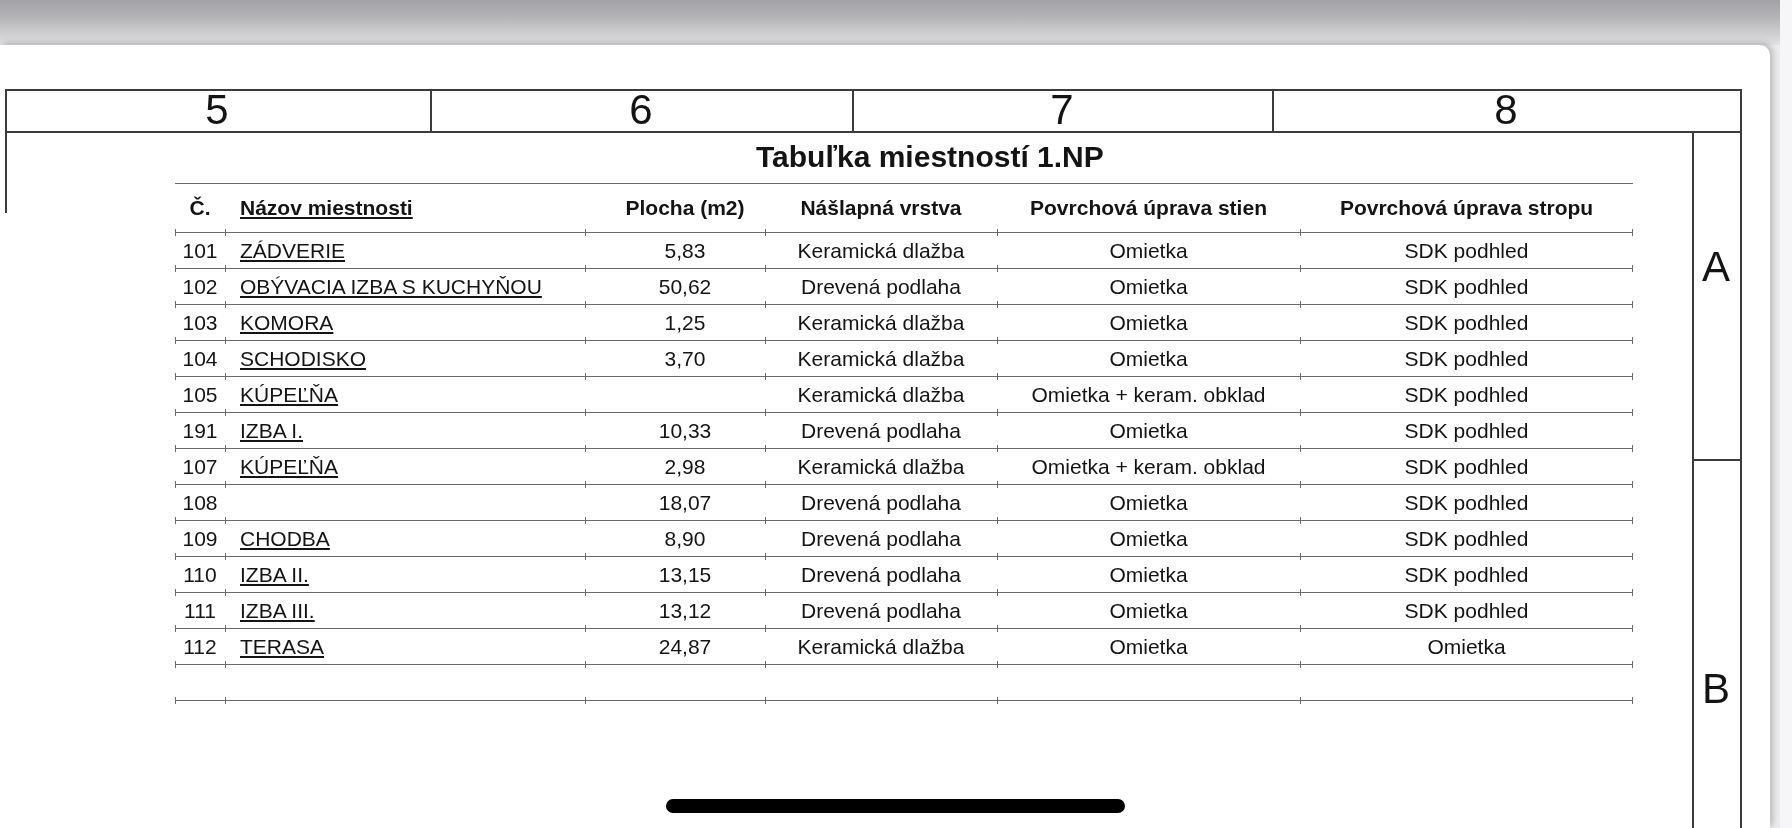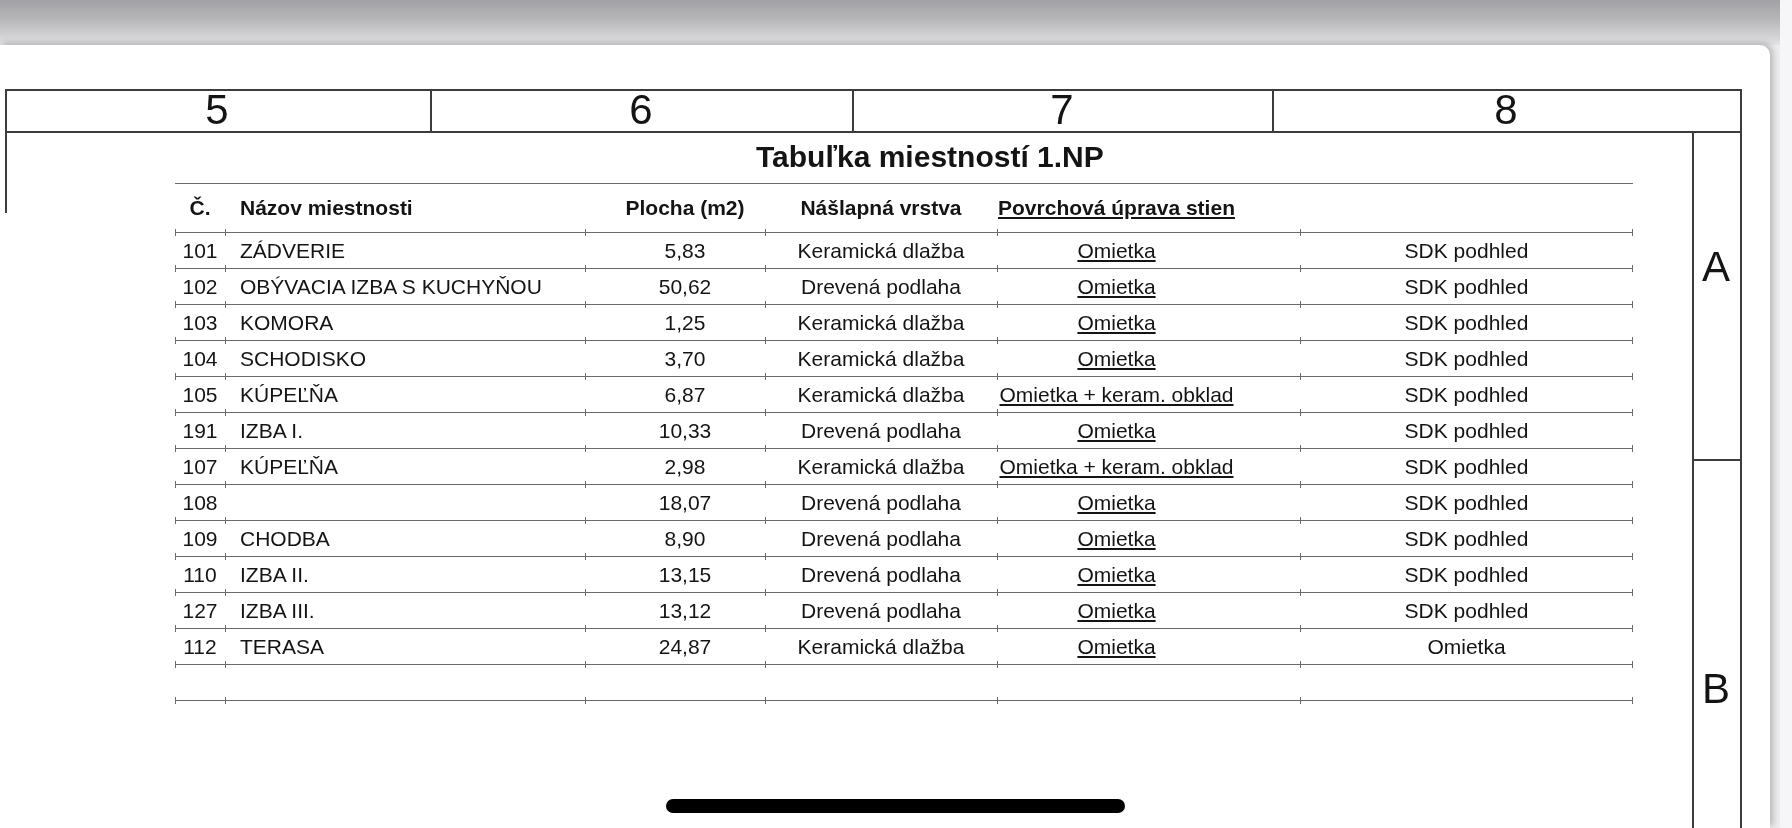--- a/index.html
+++ b/index.html
@@ -44,25 +44,25 @@
   .sheet-title{position:absolute; left:756px; top:140px; font-size:30px; font-weight:bold;
     color:var(--text); white-space:nowrap;}
   .rtable{position:absolute; left:175px; top:183px; width:1458px;
     border-top:1px solid var(--line-table); font-size:21px; color:var(--text);}
   .trow{position:relative; height:35px; border-bottom:1px solid var(--line-table);}
   .trow.head{height:48px; font-weight:bold;}
   .trow.total{height:35px; font-weight:bold;}
   .cell{position:absolute; top:0; bottom:0; display:flex; align-items:center;
     justify-content:center; white-space:nowrap;}
   .c0{left:0; width:50px;}
-  .c1{left:50px; width:340px; justify-content:flex-start; padding-left:15px;}
+  .c1{left:50px; width:340px; justify-content:flex-start; padding-left:15px;text-decoration:underline;}
   .c2{left:420px; width:180px;}
   .c2h{left:400px; width:220px;}
   .c3{left:590px; width:232px;}
-  .c4{left:790px; width:303px;text-decoration:underline;}
+  .c4{left:822px; width:303px;}
   .c5{left:1125px; width:333px;}
   .c-total{left:390px; width:240px;}
   .tick{position:absolute; width:1px; height:7px; bottom:-4px; background:var(--line-table);}
 
   
   .black-bar{position:absolute; left:666px; top:799px; width:459px; height:14px;
     border-radius:7px; background:var(--bar);}
 </style>
 </head>
 <body>
@@ -93,20 +93,21 @@
 
   <div class="sheet-title">Tabuľka miestností 1.NP</div>
 
   <div class="rtable">
     <div class="trow head">
       <div class="cell c0">Č.</div>
       <div class="cell c1">Názov miestnosti</div>
       <div class="cell c2h">Plocha (m2)</div>
       <div class="cell c3">Nášlapná vrstva</div>
       <div class="cell c4">Povrchová úprava stien</div>
+      <div class="cell c5">Povrchová úprava stropu</div>
     <i class="tick" style="left: 0px;"></i>
         <i class="tick" style="left: 50px;"></i>
         <i class="tick" style="left: 410px;"></i>
         <i class="tick" style="left: 590px;"></i>
         <i class="tick" style="left: 822px;"></i>
         <i class="tick" style="left: 1125px;"></i>
         <i class="tick" style="left: 1457px;"></i>
       </div>
     <div id="tbody">
         <div class="trow">
@@ -165,21 +166,20 @@
           <i class="tick" style="left: 50px;"></i>
           <i class="tick" style="left: 410px;"></i>
           <i class="tick" style="left: 590px;"></i>
           <i class="tick" style="left: 822px;"></i>
           <i class="tick" style="left: 1125px;"></i>
           <i class="tick" style="left: 1457px;"></i>
         </div>
         <div class="trow">
           <div class="cell c0">105</div>
           <div class="cell c1">KÚPEĽŇA</div>
-          <div class="cell c2">6,87</div>
           <div class="cell c3">Keramická dlažba</div>
           <div class="cell c4">Omietka + keram. obklad</div>
           <div class="cell c5">SDK podhled</div>
           <i class="tick" style="left: 0px;"></i>
           <i class="tick" style="left: 50px;"></i>
           <i class="tick" style="left: 410px;"></i>
           <i class="tick" style="left: 590px;"></i>
           <i class="tick" style="left: 822px;"></i>
           <i class="tick" style="left: 1125px;"></i>
           <i class="tick" style="left: 1457px;"></i>
@@ -252,21 +252,21 @@
           <div class="cell c5">SDK podhled</div>
           <i class="tick" style="left: 0px;"></i>
           <i class="tick" style="left: 50px;"></i>
           <i class="tick" style="left: 410px;"></i>
           <i class="tick" style="left: 590px;"></i>
           <i class="tick" style="left: 822px;"></i>
           <i class="tick" style="left: 1125px;"></i>
           <i class="tick" style="left: 1457px;"></i>
         </div>
         <div class="trow">
-          <div class="cell c0">127</div>
+          <div class="cell c0">111</div>
           <div class="cell c1">IZBA III.</div>
           <div class="cell c2">13,12</div>
           <div class="cell c3">Drevená podlaha</div>
           <div class="cell c4">Omietka</div>
           <div class="cell c5">SDK podhled</div>
           <i class="tick" style="left: 0px;"></i>
           <i class="tick" style="left: 50px;"></i>
           <i class="tick" style="left: 410px;"></i>
           <i class="tick" style="left: 590px;"></i>
           <i class="tick" style="left: 822px;"></i>

